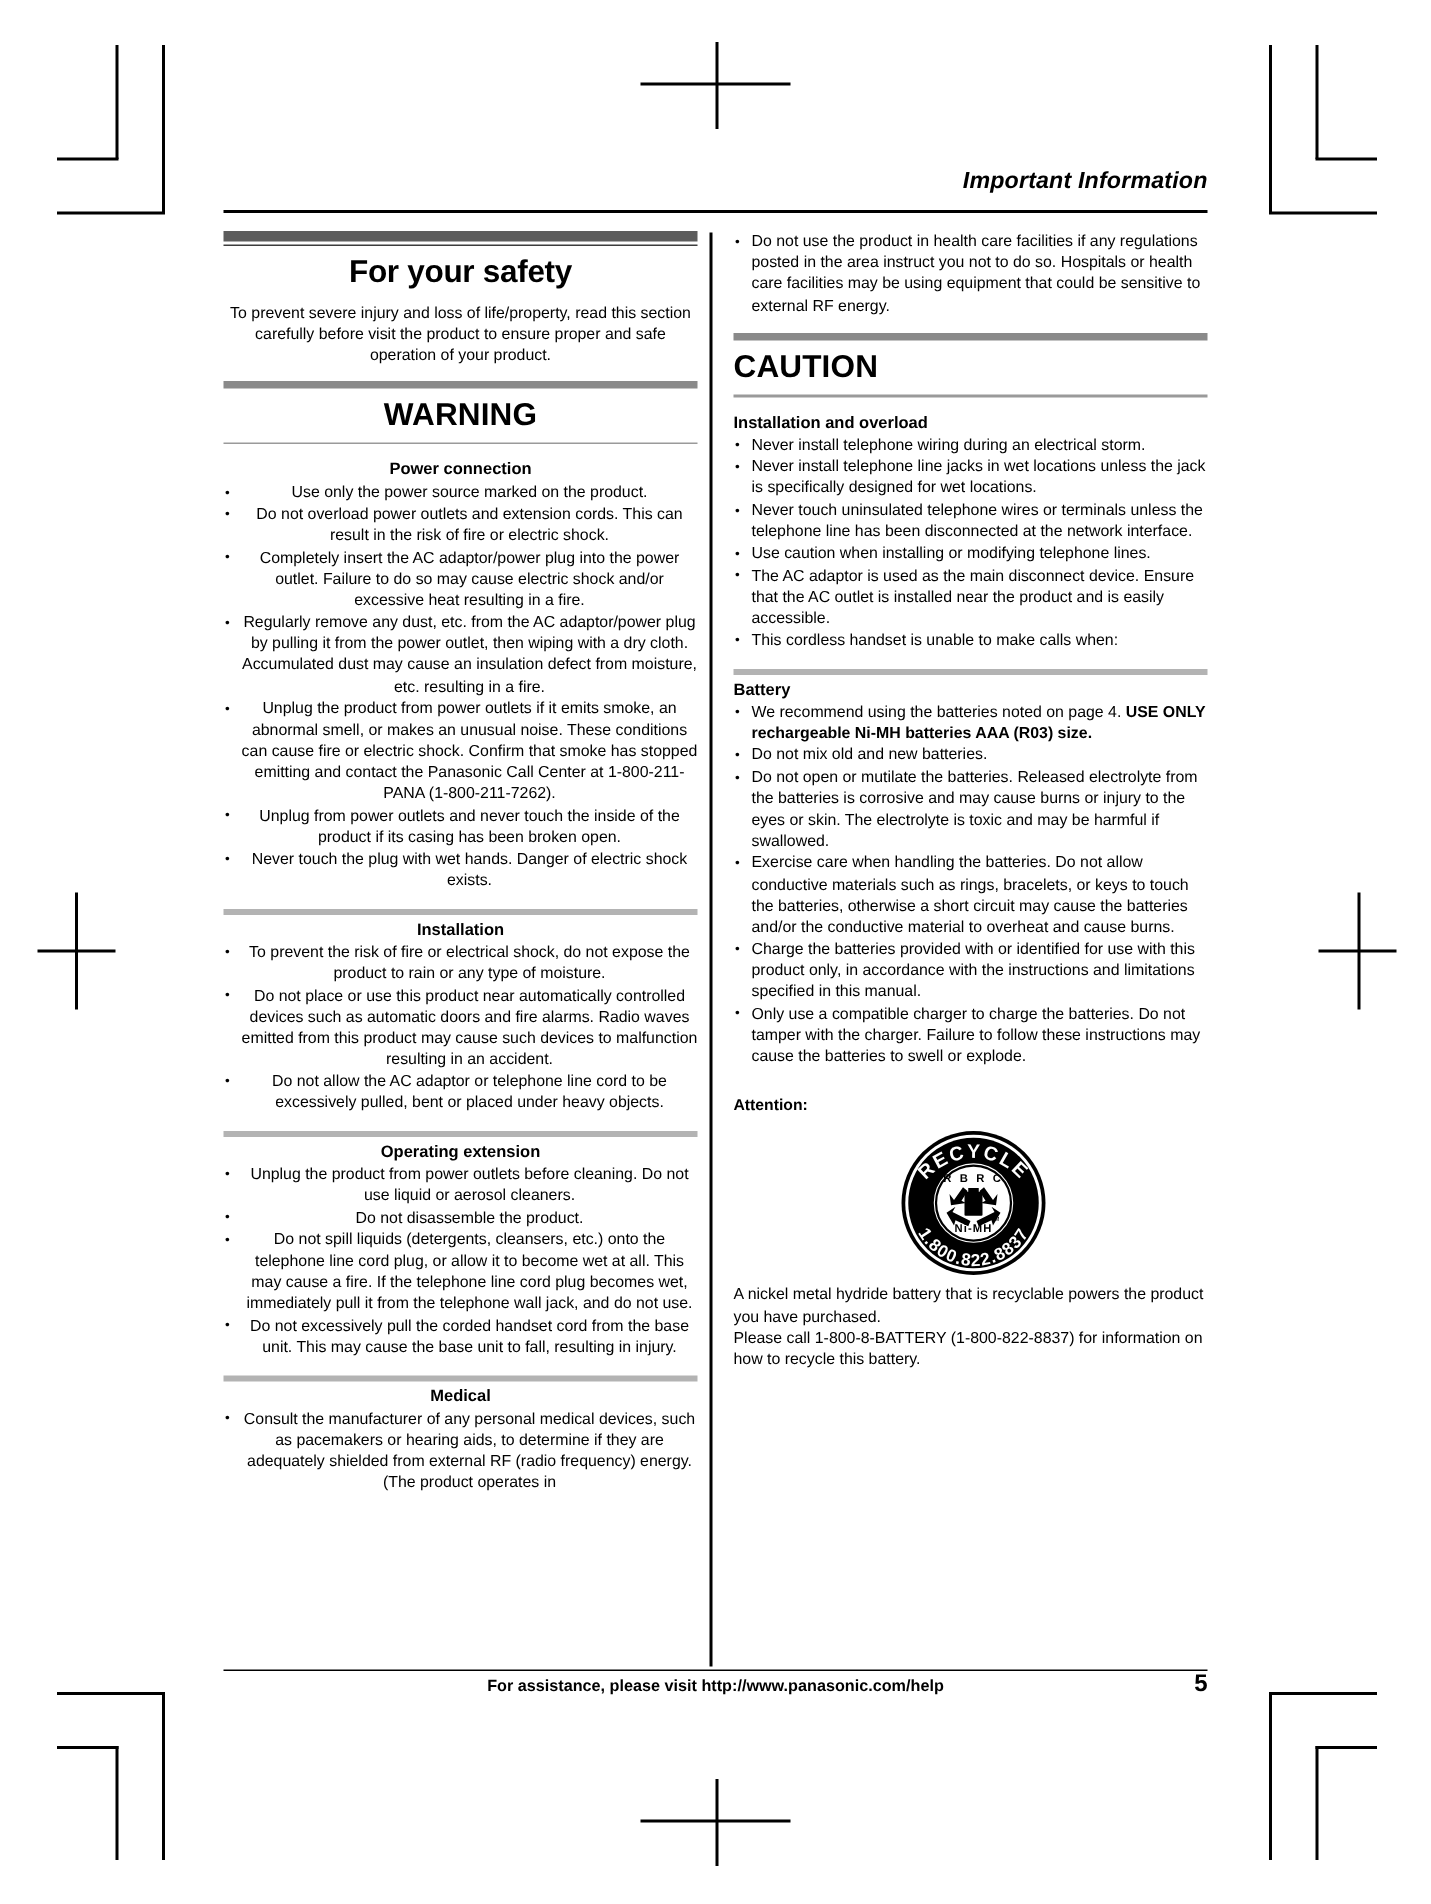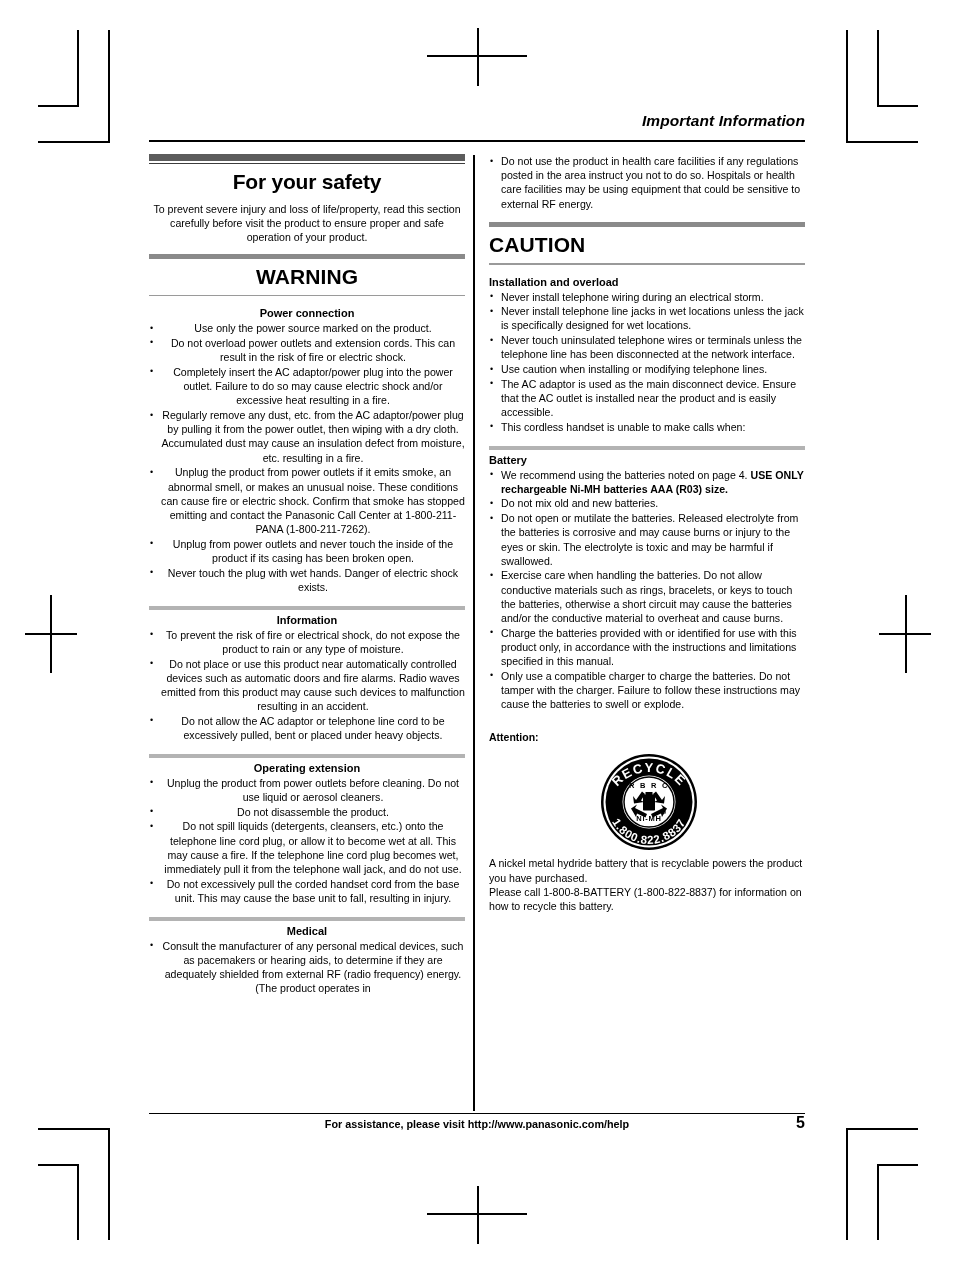--- a/index.html
+++ b/index.html
@@ -292,21 +292,21 @@
         <li>Completely insert the AC adaptor/power plug into the power outlet. Failure to do so may cause electric shock and/or excessive heat resulting in a fire.</li>
         <li>Regularly remove any dust, etc. from the AC adaptor/power plug by pulling it from the power outlet, then wiping with a dry cloth. Accumulated dust may cause an insulation defect from moisture, etc. resulting in a fire.</li>
         <li>Unplug the product from power outlets if it emits smoke, an abnormal smell, or makes an unusual noise. These conditions can cause fire or electric shock. Confirm that smoke has stopped emitting and contact the Panasonic Call Center at 1-800-211-PANA (1-800-211-7262).</li>
         <li>Unplug from power outlets and never touch the inside of the product if its casing has been broken open.</li>
         <li>Never touch the plug with wet hands. Danger of electric shock exists.</li>
       </ul>
 
       <div class="block-gap"></div>
 
       <div class="bar-sub"></div>
-      <h3 class="sub-title">Information</h3>
+      <h3 class="sub-title">Installation</h3>
       <ul class="bullets">
         <li>To prevent the risk of fire or electrical shock, do not expose the product to rain or any type of moisture.</li>
         <li>Do not place or use this product near automatically controlled devices such as automatic doors and fire alarms. Radio waves emitted from this product may cause such devices to malfunction resulting in an accident.</li>
         <li>Do not allow the AC adaptor or telephone line cord to be excessively pulled, bent or placed under heavy objects.</li>
       </ul>
 
       <div class="block-gap"></div>
 
       <div class="bar-sub"></div>
       <h3 class="sub-title">Operating extension</h3>

